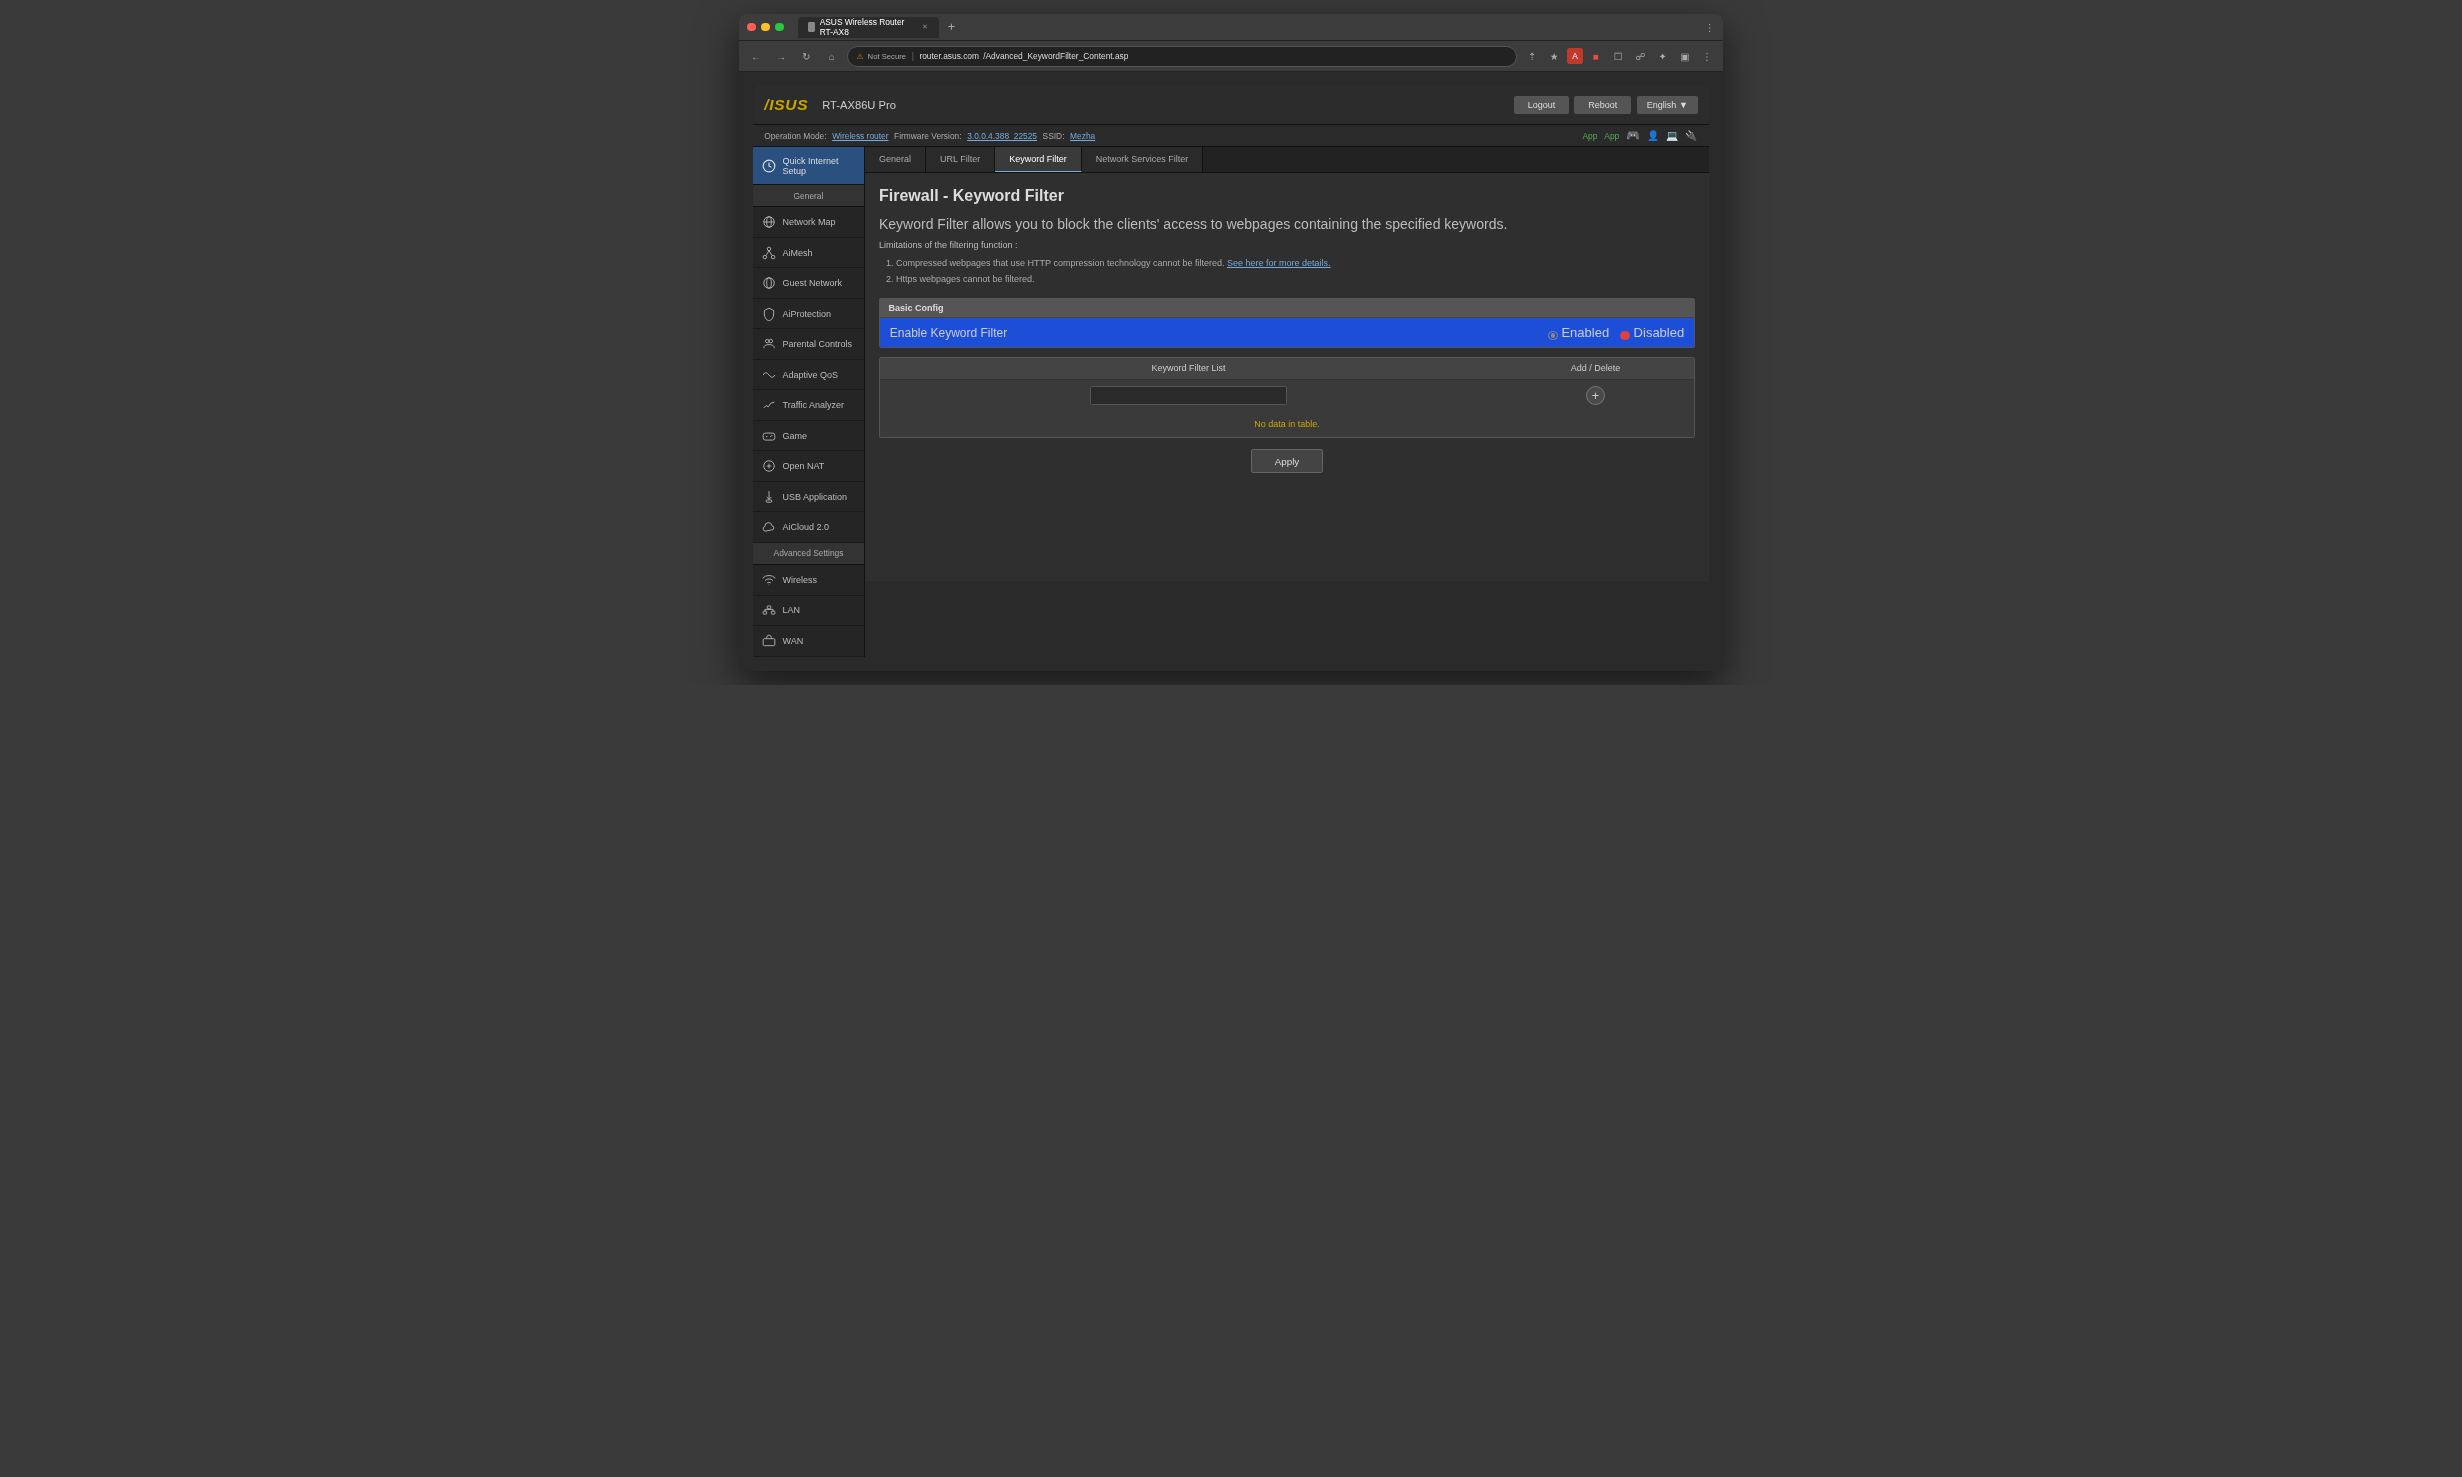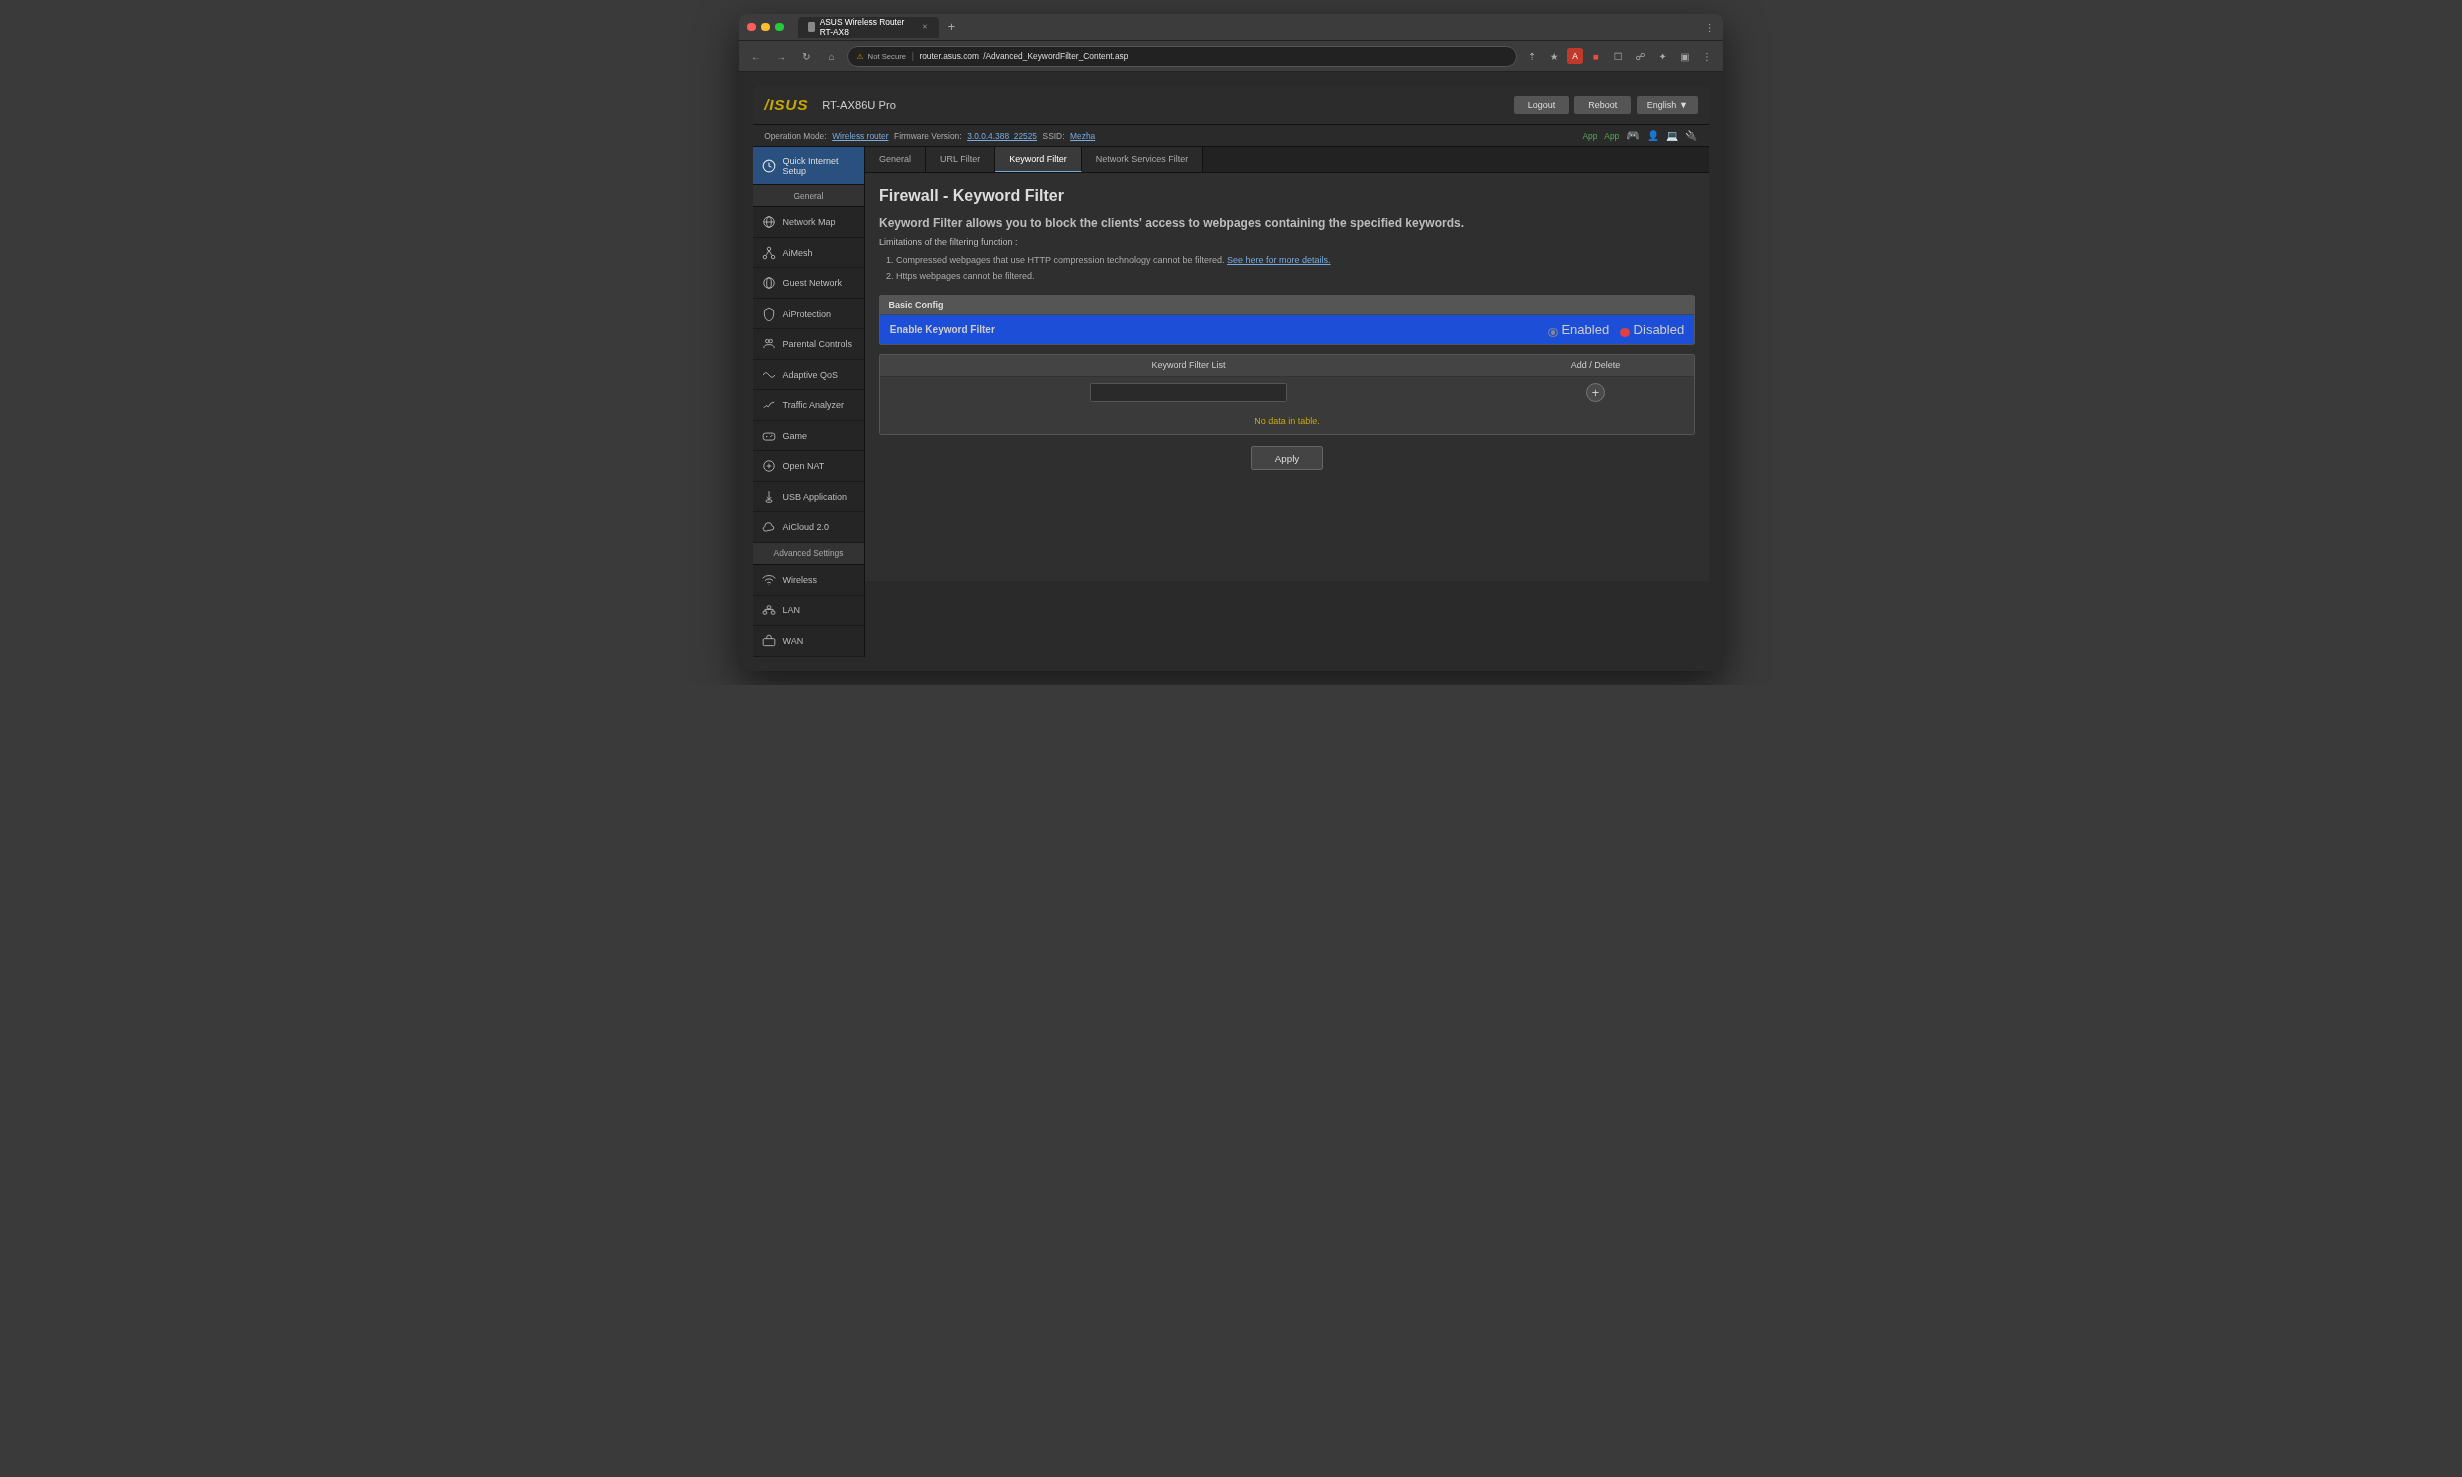--- a/index.html
+++ b/index.html
@@ -324,24 +324,23 @@
 
     .page-title {
       font-size: 16px;
       color: #ddd;
       font-weight: bold;
       margin-bottom: 8.4px;
     }
 
     .page-description {
       color: #bbb;
-      font-size: 12px;
+      font-size: 14px;
       margin-bottom: 5.6px;
       line-height: 1.5;
-      font-weight: bold;
     }
 
     .limitations-header {
       color: #bbb;
       font-size: 9px;
       margin-bottom: 4.2px;
     }
 
     .limitations-list {
       list-style: decimal;
@@ -374,22 +373,21 @@
       display: flex;
       align-items: center;
       padding: 7px 9.8px;
       border-bottom: 0.7px solid #444;
     }
     .config-row:last-child { border-bottom: none; }
 
     .config-label {
       flex: 1;
       color: #ccc;
-      font-size: 10px;
-      font-weight: bold;
+      font-size: 12px;
     }
 
     .radio-group {
       display: flex;
       align-items: center;
       gap: 11.2px;
     }
 
     .radio-item {
       display: flex;

